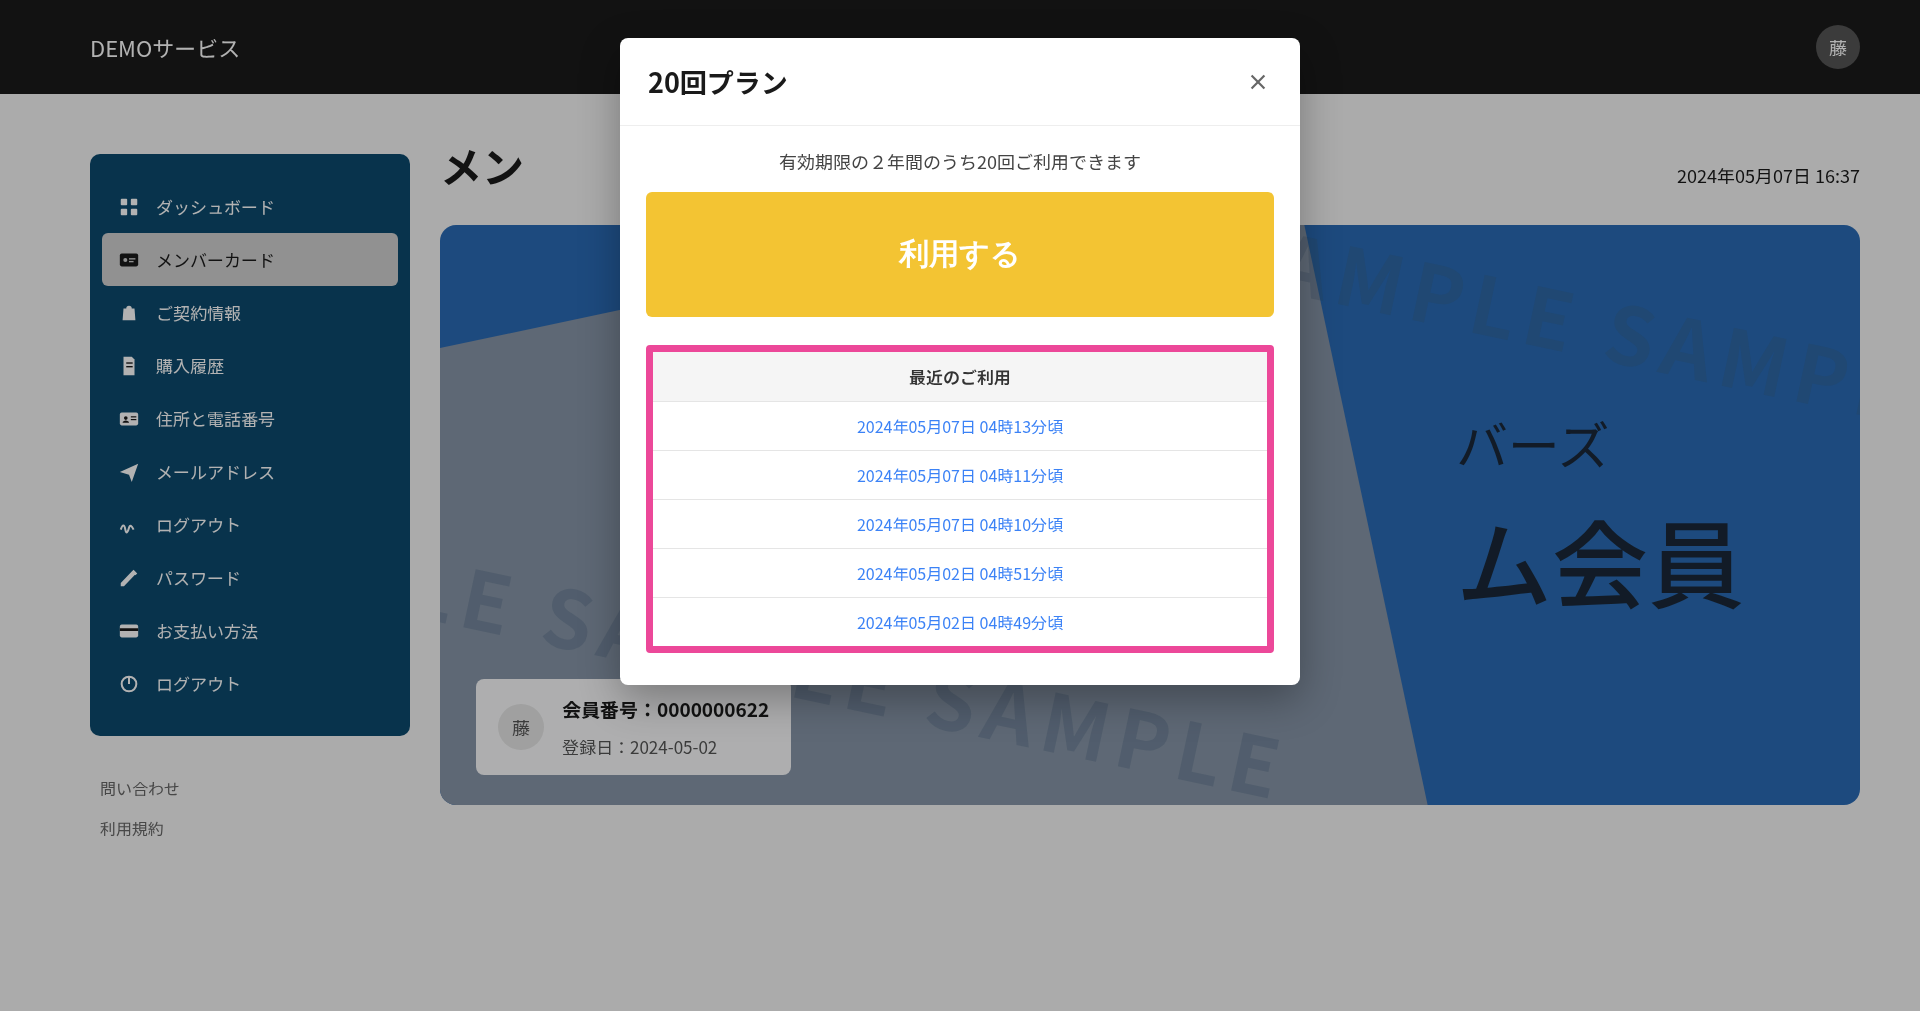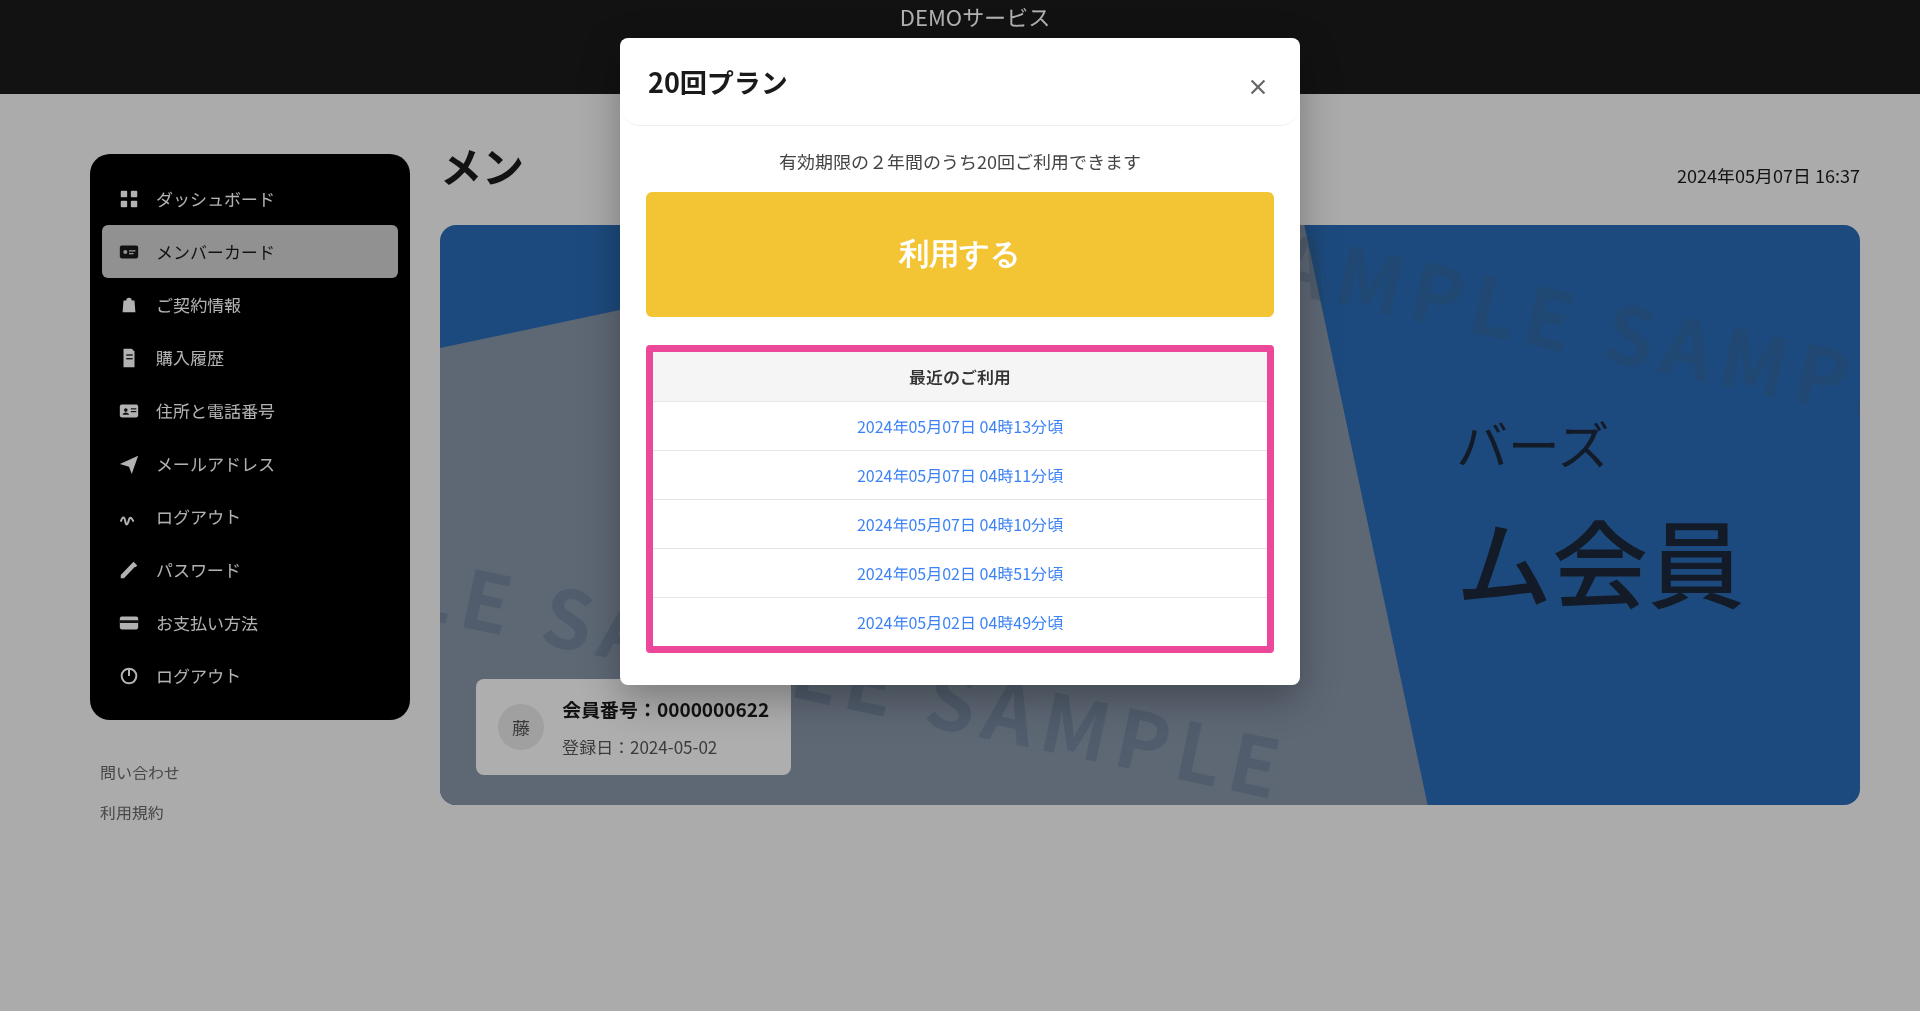--- a/index.html
+++ b/index.html
@@ -1,25 +1,25 @@
 <!DOCTYPE html>
 <html><head>
 <meta charset="utf-8">
 <style>
 * { margin: 0; padding: 0; box-sizing: border-box; }
 body { font-family: -apple-system, BlinkMacSystemFont, "Segoe UI", "Hiragino Sans", "Noto Sans JP", sans-serif; background: #f5f5f5; width: 1920px; height: 1011px; overflow: hidden; position: relative; }
 
-.header { background: #1a1a1a; height: 94px; display: flex; align-items: center; justify-content: space-between; padding: 0 60px 0 90px; flex-direction: column; }
+.header { background: #1a1a1a; height: 94px; display: flex; align-items: center; justify-content: space-between; padding: 0 60px 0 90px; }
 .header-title { color: #fff; font-size: 22px; font-weight: 400; }
 .avatar { width: 44px; height: 44px; border-radius: 50%; background: #555; color: #fff; display: flex; align-items: center; justify-content: center; font-size: 18px; }
 
 .content { display: flex; padding: 0 60px 0 90px; position: relative; }
 
 .sidebar { width: 320px; margin-top: 60px; }
-.sidebar-nav { background: #000000; border-radius: 20px; padding: 18px 12px; }
+.sidebar-nav { background: #0c4a6e; border-radius: 10px; padding: 26px 12px; }
 .sidebar-item { display: flex; align-items: center; gap: 16px; padding: 14px 16px; color: #fff; font-size: 17px; border-radius: 6px; cursor: pointer; }
 .sidebar-item.active { background: #d0d0d0; color: #1a1a1a; }
 .sidebar-icon { width: 22px; height: 22px; display: flex; align-items: center; justify-content: center; flex-shrink: 0; }
 .sidebar-icon svg { width: 22px; height: 22px; }
 .sidebar-links { padding: 32px 10px; }
 .sidebar-link { display: block; color: #666; font-size: 16px; padding: 8px 0; cursor: pointer; }
 
 .main { flex: 1; padding: 40px 0 0 30px; }
 .main-head { display: flex; justify-content: space-between; align-items: baseline; }
 .main-title { font-size: 42px; font-weight: 700; color: #1a1a1a; }
@@ -35,21 +35,21 @@
 .card-text-a { font-size: 52px; margin-bottom: 10px; }
 .card-text-b { font-size: 96px; font-weight: 500; }
 .member-badge { position: absolute; bottom: 30px; left: 36px; background: rgba(255,255,255,0.95); border-radius: 8px; padding: 16px 22px; display: flex; align-items: center; gap: 18px; }
 .member-badge-avatar { width: 46px; height: 46px; border-radius: 50%; background: #e5e5e5; color: #555; display: flex; align-items: center; justify-content: center; font-size: 18px; }
 .member-badge-text .line1 { font-size: 19px; font-weight: 700; color: #1a1a1a; }
 .member-badge-text .line2 { font-size: 17px; color: #555; margin-top: 12px; }
 
 
 .overlay { position: absolute; inset: 0; background: rgba(0,0,0,0.30); display: flex; justify-content: center; align-items: flex-start; padding-top: 38px; }
 .modal { width: 680px; background: #fff; border-radius: 8px; box-shadow: 0 14px 40px rgba(0,0,0,0.3); overflow: hidden; }
-.modal-head { display: flex; justify-content: space-between; align-items: flex-end; padding: 24px 28px; border-bottom: 1px solid #eee; border-radius: 21px; }
+.modal-head { display: flex; justify-content: space-between; align-items: center; padding: 24px 28px; border-bottom: 1px solid #eee; }
 .modal-title { font-size: 27px; font-weight: 700; color: #1a1a1a; }
 .modal-close { width: 28px; height: 28px; cursor: pointer; color: #666; display: flex; align-items: center; justify-content: center; }
 .modal-close svg { width: 22px; height: 22px; }
 .modal-body { padding: 22px 26px 32px; }
 .modal-desc { text-align: center; font-size: 18px; color: #444; margin-bottom: 18px; }
 .modal-btn { width: 100%; background: #f3c433; color: #fff; border: none; border-radius: 6px; padding: 42px 0; font-size: 30px; font-weight: 700; cursor: pointer; }
 .usage-table { margin-top: 28px; border: 7px solid #ec4899; border-radius: 4px; overflow: hidden; }
 .usage-head { background: #f5f5f5; text-align: center; font-size: 17px; font-weight: 600; color: #333; padding: 12px; border-bottom: 1px solid #e5e5e5; }
 .usage-row { text-align: center; font-size: 16px; color: #3b82f6; padding: 12px; border-bottom: 1px solid #e5e5e5; }
 .usage-row:last-child { border-bottom: none; }

